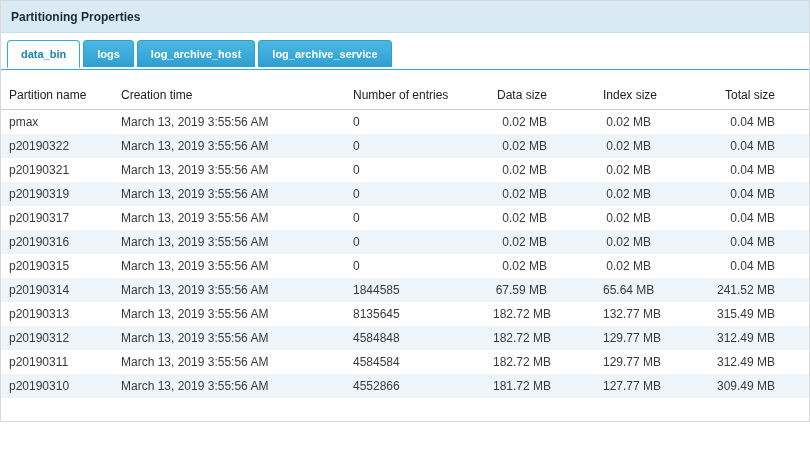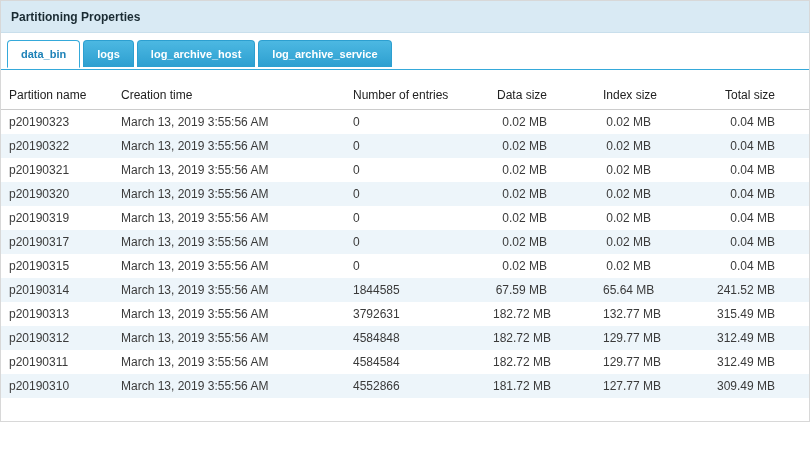--- a/index.html
+++ b/index.html
@@ -109,21 +109,21 @@
         <th>Partition name</th>
         <th>Creation time</th>
         <th>Number of entries</th>
         <th class="r c4">Data size</th>
         <th class="r c5">Index size</th>
         <th class="r c6">Total size</th>
       </tr>
     </thead>
     <tbody>
         <tr>
-          <td>p20190323</td>
+          <td>pmax</td>
           <td>March 13, 2019 3:55:56 AM</td>
           <td>0</td>
           <td class="r c4">0.02 MB</td>
           <td class="r c5">0.02 MB</td>
           <td class="r c6">0.04 MB</td>
         </tr>
         <tr>
           <td>p20190322</td>
           <td>March 13, 2019 3:55:56 AM</td>
           <td>0</td>
@@ -133,37 +133,37 @@
         </tr>
         <tr>
           <td>p20190321</td>
           <td>March 13, 2019 3:55:56 AM</td>
           <td>0</td>
           <td class="r c4">0.02 MB</td>
           <td class="r c5">0.02 MB</td>
           <td class="r c6">0.04 MB</td>
         </tr>
         <tr>
-          <td>p20190320</td>
-          <td>March 13, 2019 3:55:56 AM</td>
-          <td>0</td>
-          <td class="r c4">0.02 MB</td>
-          <td class="r c5">0.02 MB</td>
-          <td class="r c6">0.04 MB</td>
-        </tr>
-        <tr>
           <td>p20190319</td>
           <td>March 13, 2019 3:55:56 AM</td>
           <td>0</td>
           <td class="r c4">0.02 MB</td>
           <td class="r c5">0.02 MB</td>
           <td class="r c6">0.04 MB</td>
         </tr>
         <tr>
           <td>p20190317</td>
+          <td>March 13, 2019 3:55:56 AM</td>
+          <td>0</td>
+          <td class="r c4">0.02 MB</td>
+          <td class="r c5">0.02 MB</td>
+          <td class="r c6">0.04 MB</td>
+        </tr>
+        <tr>
+          <td>p20190316</td>
           <td>March 13, 2019 3:55:56 AM</td>
           <td>0</td>
           <td class="r c4">0.02 MB</td>
           <td class="r c5">0.02 MB</td>
           <td class="r c6">0.04 MB</td>
         </tr>
         <tr>
           <td>p20190315</td>
           <td>March 13, 2019 3:55:56 AM</td>
           <td>0</td>
@@ -175,21 +175,21 @@
           <td>p20190314</td>
           <td>March 13, 2019 3:55:56 AM</td>
           <td>1844585</td>
           <td class="r c4">67.59 MB</td>
           <td class="r c5">65.64 MB</td>
           <td class="r c6">241.52 MB</td>
         </tr>
         <tr>
           <td>p20190313</td>
           <td>March 13, 2019 3:55:56 AM</td>
-          <td>3792631</td>
+          <td>8135645</td>
           <td class="r c4">182.72 MB</td>
           <td class="r c5">132.77 MB</td>
           <td class="r c6">315.49 MB</td>
         </tr>
         <tr>
           <td>p20190312</td>
           <td>March 13, 2019 3:55:56 AM</td>
           <td>4584848</td>
           <td class="r c4">182.72 MB</td>
           <td class="r c5">129.77 MB</td>

